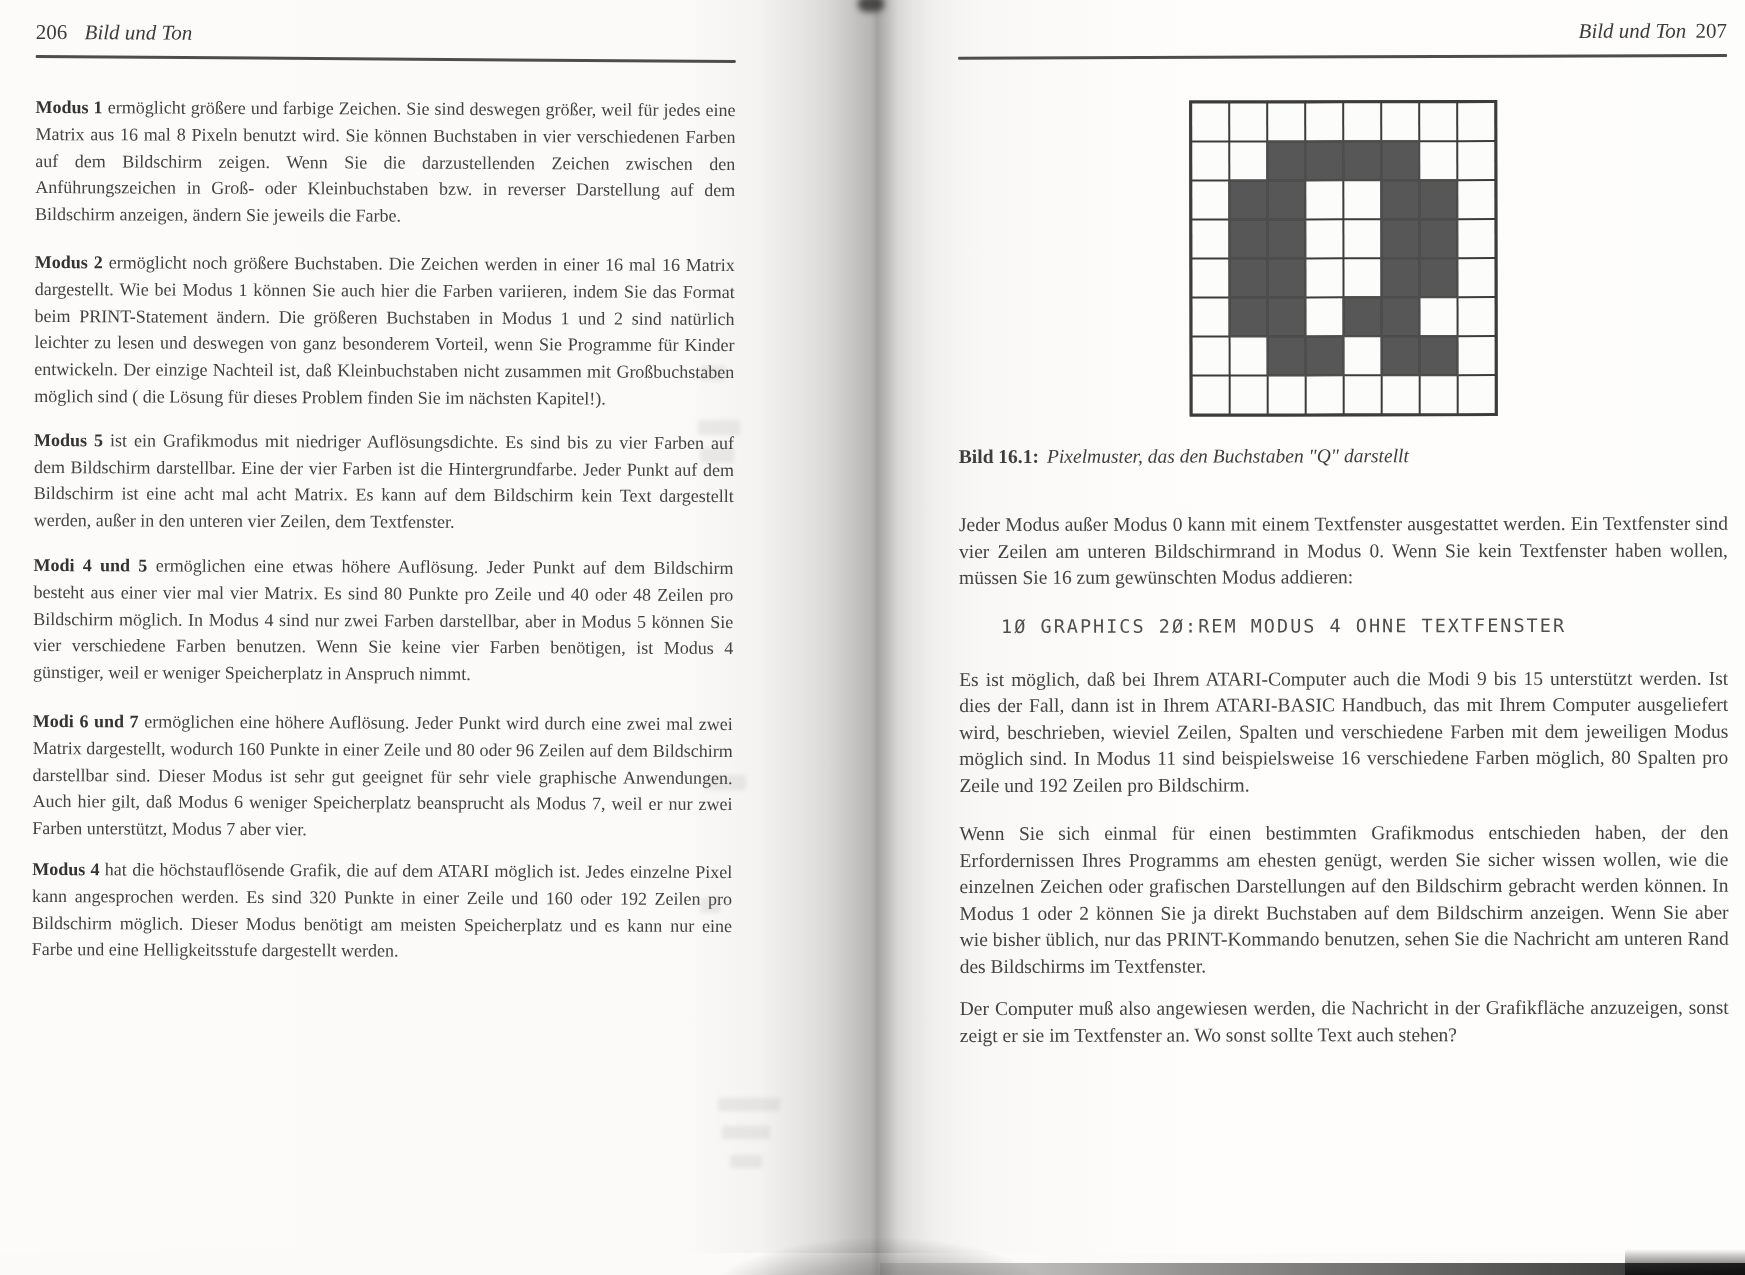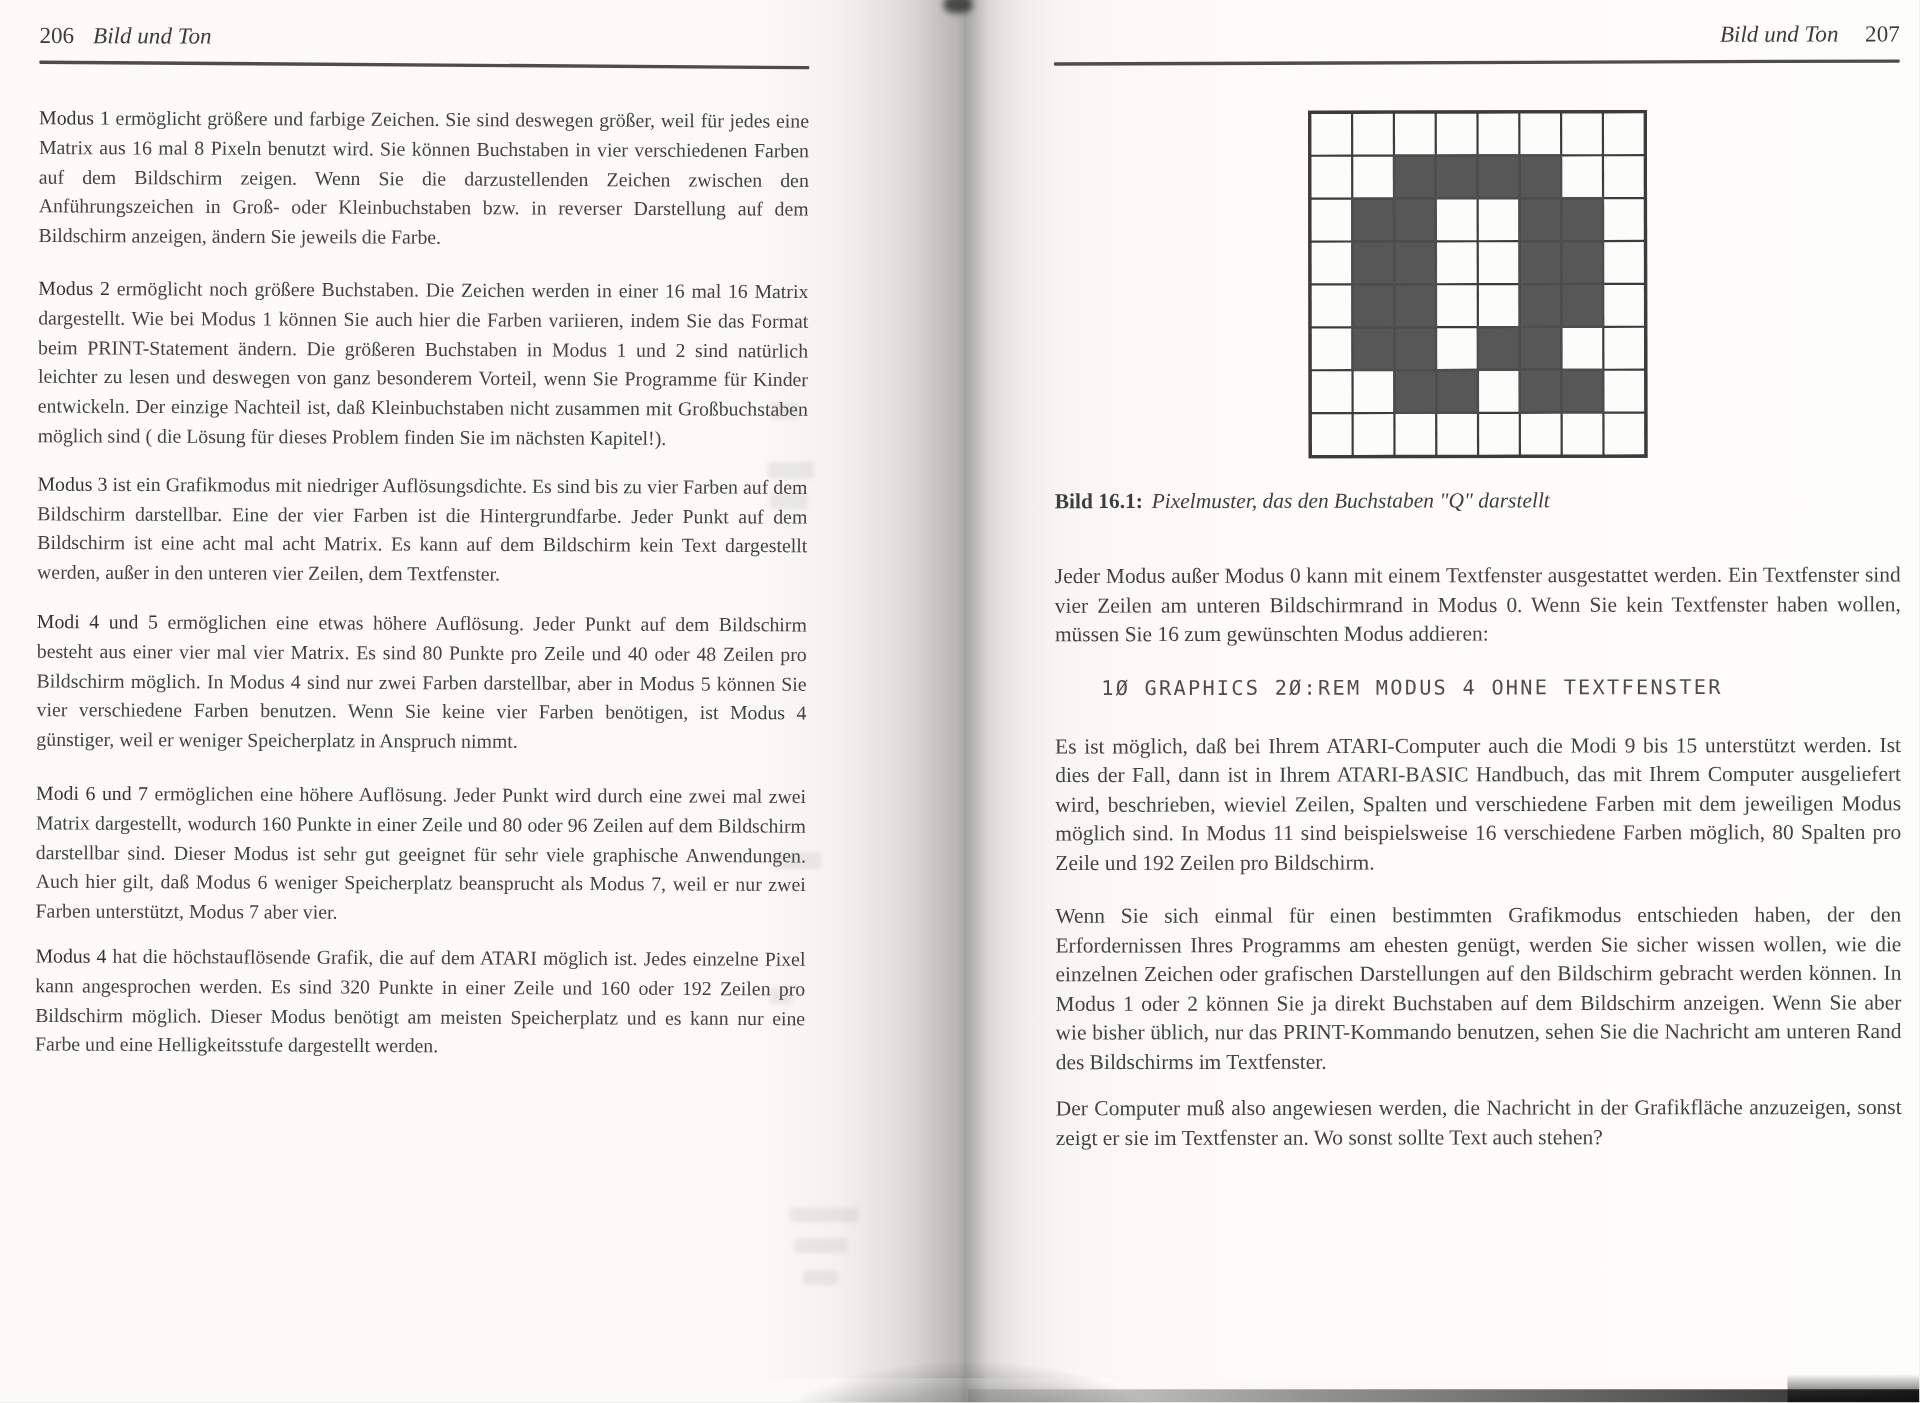--- a/index.html
+++ b/index.html
@@ -19,30 +19,30 @@
 
   .col{position:absolute;top:0;}
   .col-left{left:36px;width:700px;transform:rotate(0.25deg);transform-origin:0 0;}
   .col-right{left:83px;width:769px;transform:rotate(-0.1deg);transform-origin:0 0;}
 
   .running-head{padding-top:20px;font-size:21px;color:#3c3c3c;}
   .running-head .pagenum{font-style:normal;}
   .running-head .runtitle{font-style:italic;}
   .running-head.right{text-align:right;}
   .running-head.left .runtitle{margin-left:12px;}
-  .running-head.right .pagenum{margin-left:19px;}
+  .running-head.right .pagenum{margin-left:4px;}
 
   .rule{height:3px;background:#4d4d4d;margin-top:11px;border-radius:1px;}
   .rule-l{transform:rotate(0.15deg);}
   .rule-r{transform:rotate(-0.1deg);}
 
   .para{margin:0;text-align:justify;color:#434343;}
   .col-left .para{font-size:18px;line-height:26.8px;}
   .col-right .para{font-size:19.5px;line-height:26.5px;}
-  .para .lead{font-weight:normal;color:#333;}
+  .para .lead{font-weight:bold;color:#333;}
 
   .p-l1{margin-top:35px;}
   .p-l2{margin-top:21px;}
   .p-l3{margin-top:17px;}
   .p-l4{margin-top:18px;}
   .p-l5{margin-top:22px;}
   .p-l6{margin-top:14px;}
 
   .figure{margin:42px auto 0 auto;width:308px;}
   .pixel-grid{
@@ -127,21 +127,21 @@
       <header class="running-head left">
         <span class="pagenum">206</span>
         <span class="runtitle">Bild und Ton</span>
       </header>
       <div class="rule rule-l"></div>
 
       <p class="para p-l1"><b class="lead">Modus 1</b><span> ermöglicht größere und farbige Zeichen. Sie sind deswegen größer, weil für jedes eine Matrix aus 16 mal 8 Pixeln benutzt wird. Sie können Buchstaben in vier verschiedenen Farben auf dem Bildschirm zeigen. Wenn Sie die darzustellenden Zeichen zwischen den Anführungszeichen in Groß- oder Kleinbuchstaben bzw. in reverser Darstellung auf dem Bildschirm anzeigen, ändern Sie jeweils die Farbe.</span></p>
 
       <p class="para p-l2"><b class="lead">Modus 2</b><span> ermöglicht noch größere Buchstaben. Die Zeichen werden in einer 16 mal 16 Matrix dargestellt. Wie bei Modus 1 können Sie auch hier die Farben variieren, indem Sie das Format beim PRINT-Statement ändern. Die größeren Buchstaben in Modus 1 und 2 sind natürlich leichter zu lesen und deswegen von ganz besonderem Vorteil, wenn Sie Programme für Kinder entwickeln. Der einzige Nachteil ist, daß Kleinbuchstaben nicht zusammen mit Großbuchstaben möglich sind ( die Lösung für dieses Problem finden Sie im nächsten Kapitel!).</span></p>
 
-      <p class="para p-l3"><b class="lead">Modus 3</b><span> ist ein Grafikmodus mit niedriger Auflösungsdichte. Es sind bis zu vier Farben auf dem Bildschirm darstellbar. Eine der vier Farben ist die Hintergrundfarbe. Jeder Punkt auf dem Bildschirm ist eine acht mal acht Matrix. Es kann auf dem Bildschirm kein Text dargestellt werden, außer in den unteren vier Zeilen, dem Textfenster.</span></p>
+      <p class="para p-l3"><b class="lead">Modus 5</b><span> ist ein Grafikmodus mit niedriger Auflösungsdichte. Es sind bis zu vier Farben auf dem Bildschirm darstellbar. Eine der vier Farben ist die Hintergrundfarbe. Jeder Punkt auf dem Bildschirm ist eine acht mal acht Matrix. Es kann auf dem Bildschirm kein Text dargestellt werden, außer in den unteren vier Zeilen, dem Textfenster.</span></p>
 
       <p class="para p-l4"><b class="lead">Modi 4 und 5</b><span> ermöglichen eine etwas höhere Auflösung. Jeder Punkt auf dem Bildschirm besteht aus einer vier mal vier Matrix. Es sind 80 Punkte pro Zeile und 40 oder 48 Zeilen pro Bildschirm möglich. In Modus 4 sind nur zwei Farben darstellbar, aber in Modus 5 können Sie vier verschiedene Farben benutzen. Wenn Sie keine vier Farben benötigen, ist Modus 4 günstiger, weil er weniger Speicherplatz in Anspruch nimmt.</span></p>
 
       <p class="para p-l5"><b class="lead">Modi 6 und 7</b><span> ermöglichen eine höhere Auflösung. Jeder Punkt wird durch eine zwei mal zwei Matrix dargestellt, wodurch 160 Punkte in einer Zeile und 80 oder 96 Zeilen auf dem Bildschirm darstellbar sind. Dieser Modus ist sehr gut geeignet für sehr viele graphische Anwendungen. Auch hier gilt, daß Modus 6 weniger Speicherplatz beansprucht als Modus 7, weil er nur zwei Farben unterstützt, Modus 7 aber vier.</span></p>
 
       <p class="para p-l6"><b class="lead">Modus 4</b><span> hat die höchstauflösende Grafik, die auf dem ATARI möglich ist. Jedes einzelne Pixel kann angesprochen werden. Es sind 320 Punkte in einer Zeile und 160 oder 192 Zeilen pro Bildschirm möglich. Dieser Modus benötigt am meisten Speicherplatz und es kann nur eine Farbe und eine Helligkeitsstufe dargestellt werden.</span></p>
     </div>
   </section>
 
   <section class="page page-right">

